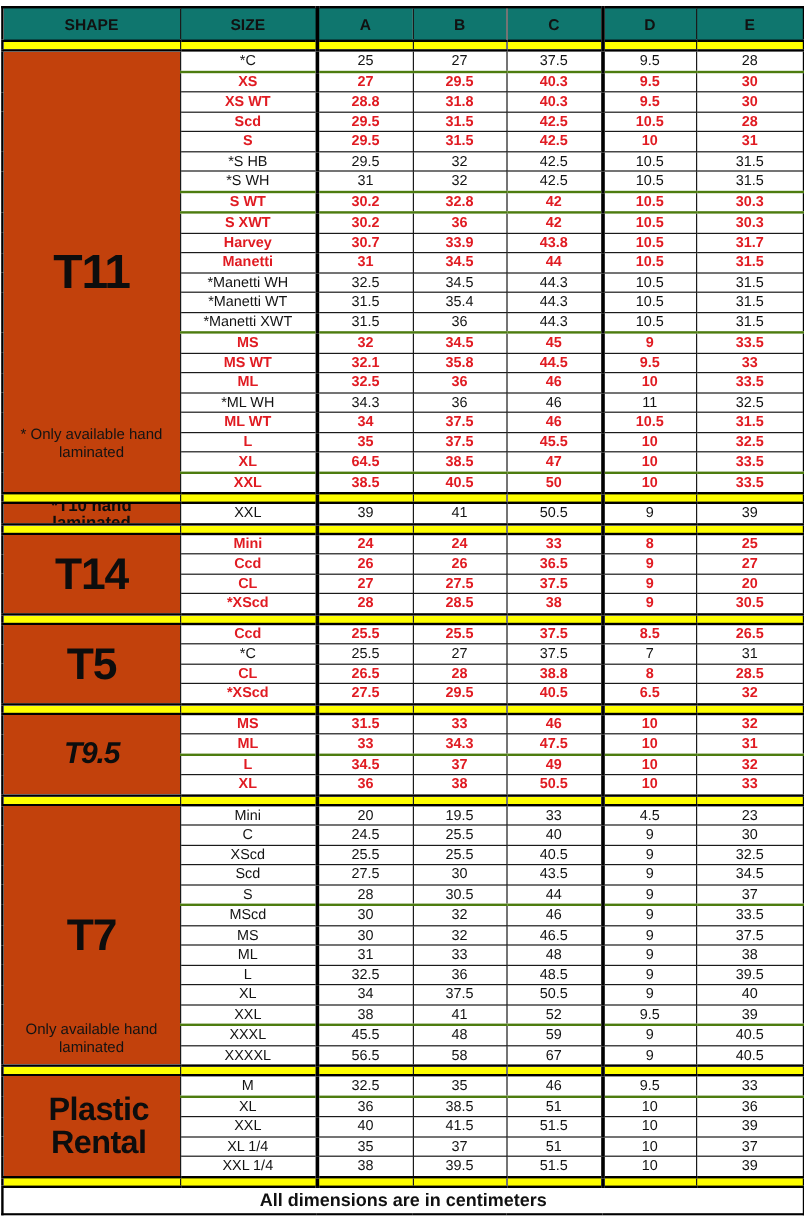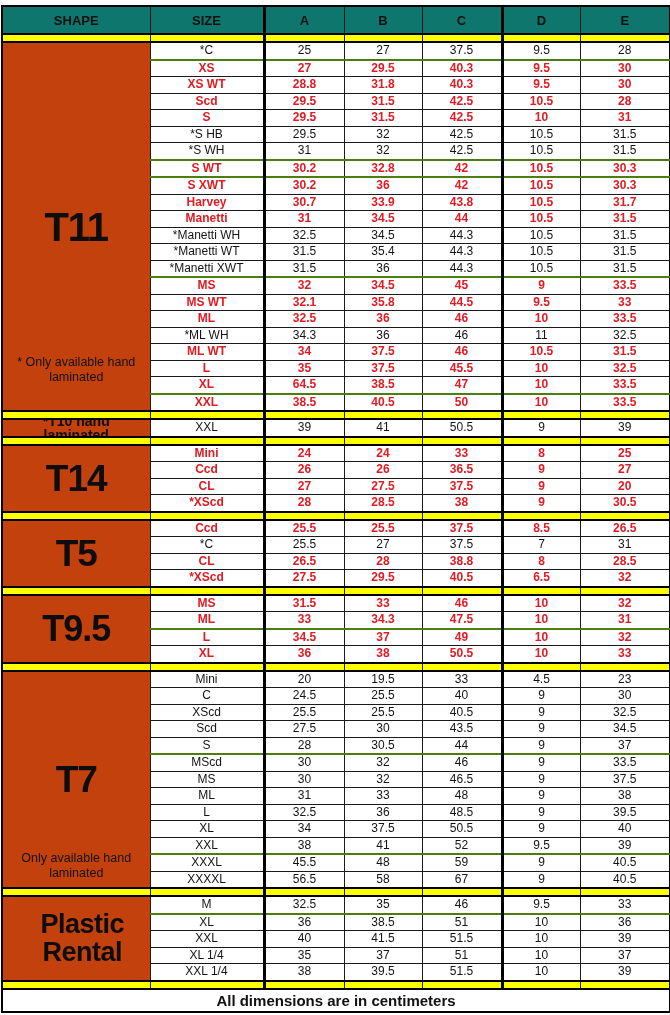--- a/index.html
+++ b/index.html
@@ -14,21 +14,21 @@
   tr.divider td{background:#ffff00;height:6px;border-top:2px solid #000;border-bottom:2px solid #000;}
   .bl-strong{border-left:3px solid #000 !important;}
   
   td.shape{position:relative;background:#c2410c;}
   .shape-box{position:absolute;inset:0;display:flex;align-items:center;justify-content:center;text-align:center;}
   .shape-label{font-weight:bold;color:#0d0d0d;letter-spacing:-1px;line-height:1.0;white-space:normal;padding:0 6px;}
   .shape-0 .shape-label{font-size:40px;}
   .shape-1 .shape-label{font-size:14px;font-weight:700;letter-spacing:0;}
   .shape-2 .shape-label{font-size:37px;}
   .shape-3 .shape-label{font-size:37px;}
-  .shape-4 .shape-label{font-size:36px;}
+  .shape-4 .shape-label{font-size:25px;font-style:italic;}
   .shape-5 .shape-label{font-size:37px;}
   .shape-6 .shape-label{font-size:27px;letter-spacing:-0.5px;line-height:1.05;margin-left:12px;}
   .shape-note{position:absolute;left:0;right:0;text-align:center;font-size:12.5px;line-height:1.15;color:#131313;font-weight:400;white-space:normal;padding:0 8px;margin-top:20px;}
   .note-raised{bottom:26px;}
   .note-bottom{bottom:7px;}
   
   td.footer{height:21px;line-height:21px;text-align:center;font-size:15px;font-weight:bold;color:#111;}
 </style>
 </head>
 <body>

